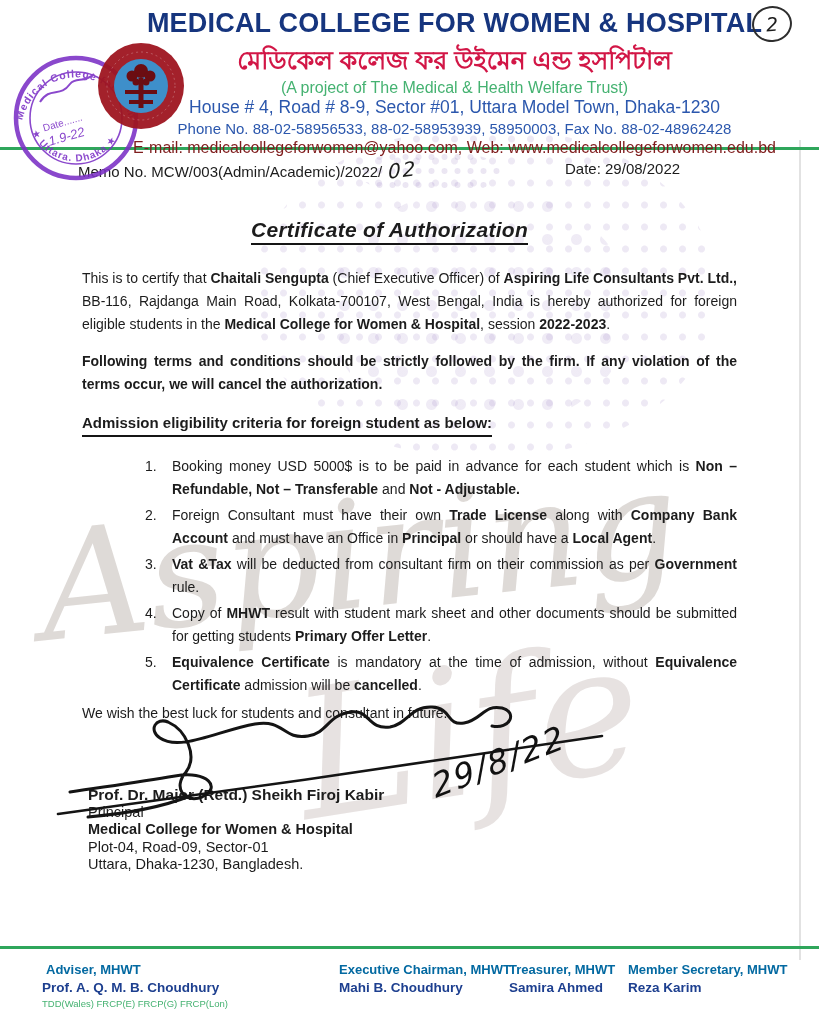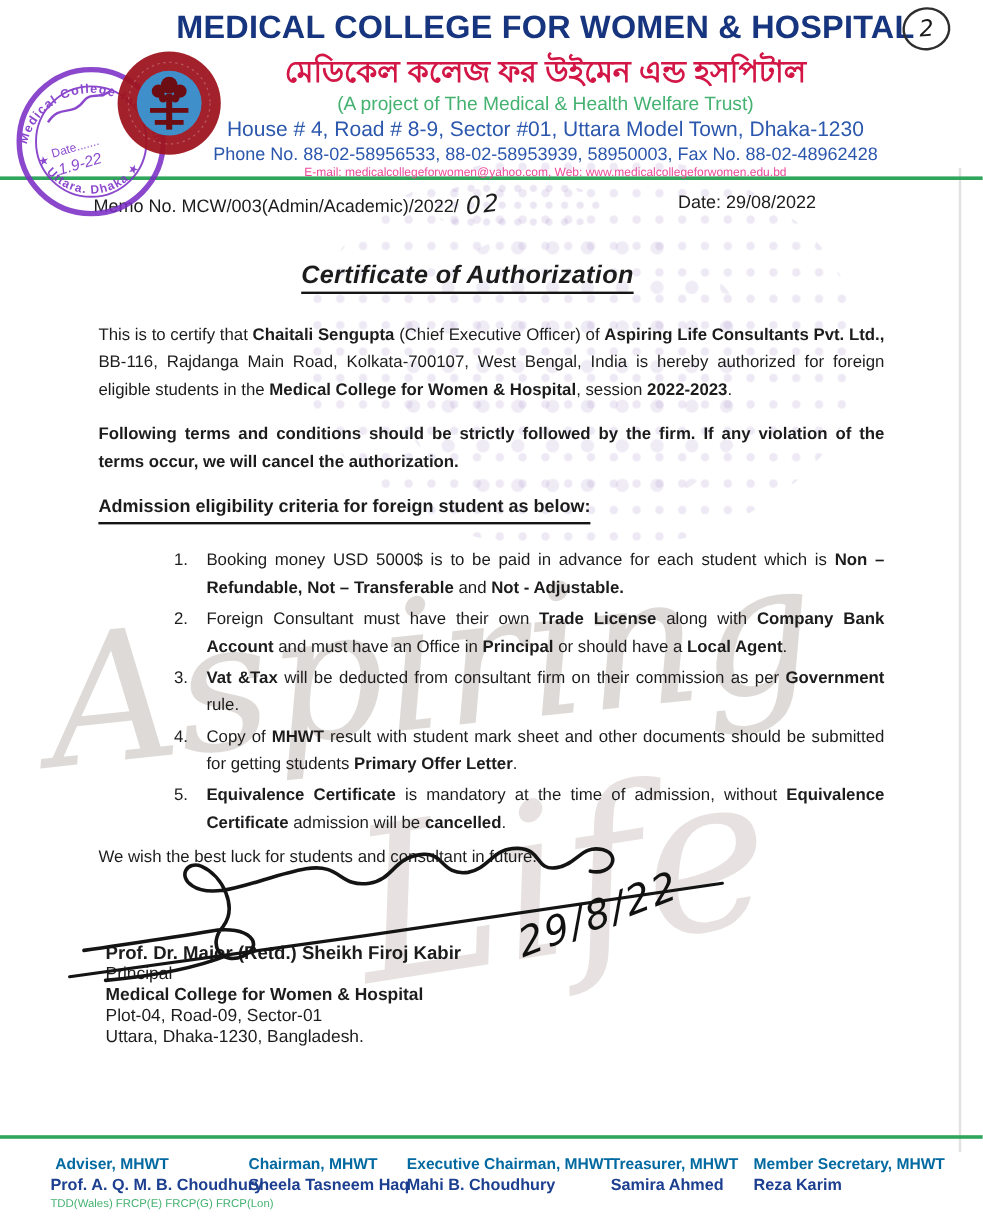--- a/index.html
+++ b/index.html
@@ -26,21 +26,21 @@
 
   .scan-edge{position:absolute;left:799px;top:140px;width:2px;height:820px;background:#e2e2e2;z-index:1;}
 
   
   .header{position:absolute;left:130px;right:40px;top:8px;text-align:center;z-index:2;}
   .h-title{font-size:27px;font-weight:700;color:#16357e;letter-spacing:.2px;}
   .h-bn{font-size:25px;font-weight:700;color:#d21646;margin-top:5px;line-height:32px;}
   .h-trust{font-size:16px;color:#45b271;margin-top:3px;}
   .h-addr{font-size:17.5px;color:#2b57ad;margin-top:0;}
   .h-phone{font-size:15px;color:#2b57ad;margin-top:2px;}
-  .h-mail{font-size:10px;color:#ec4899;margin-top:2px;}
+  .h-mail{font-size:16px;color:#7f1d1d;margin-top:2px;}
   .rule{position:absolute;left:0;width:819px;height:3px;background:#2fa65b;z-index:1;}
   .rule-top{top:147px;}
   .rule-bottom{top:946px;}
 
   
   .corner{position:absolute;left:752px;top:6px;width:36px;height:32px;border:2px solid #2e2e2e;
           border-radius:50%;transform:rotate(-8deg);display:flex;align-items:center;justify-content:center;z-index:3;}
   .corner span{font-size:19px;transform:rotate(4deg);}
 
   
@@ -204,24 +204,20 @@
     <div>Uttara, Dhaka-1230, Bangladesh.</div>
   </div>
 
   <div class="rule rule-bottom"></div>
 
   <div class="fcol fcol1">
     <div class="ft">Adviser, MHWT</div>
     <div class="fn">Prof. A. Q. M. B. Choudhury</div>
     <div class="fc">TDD(Wales)  FRCP(E)  FRCP(G)  FRCP(Lon)</div>
   </div>
-  <div class="fcol fcol2">
-    <div class="ft">Chairman, MHWT</div>
-    <div class="fn">Sheela Tasneem Haq</div>
-  </div>
   <div class="fcol fcol3">
     <div class="ft">Executive Chairman, MHWT</div>
     <div class="fn">Mahi B. Choudhury</div>
   </div>
   <div class="fcol fcol4">
     <div class="ft">Treasurer, MHWT</div>
     <div class="fn">Samira Ahmed</div>
   </div>
   <div class="fcol fcol5">
     <div class="ft">Member Secretary, MHWT</div>

